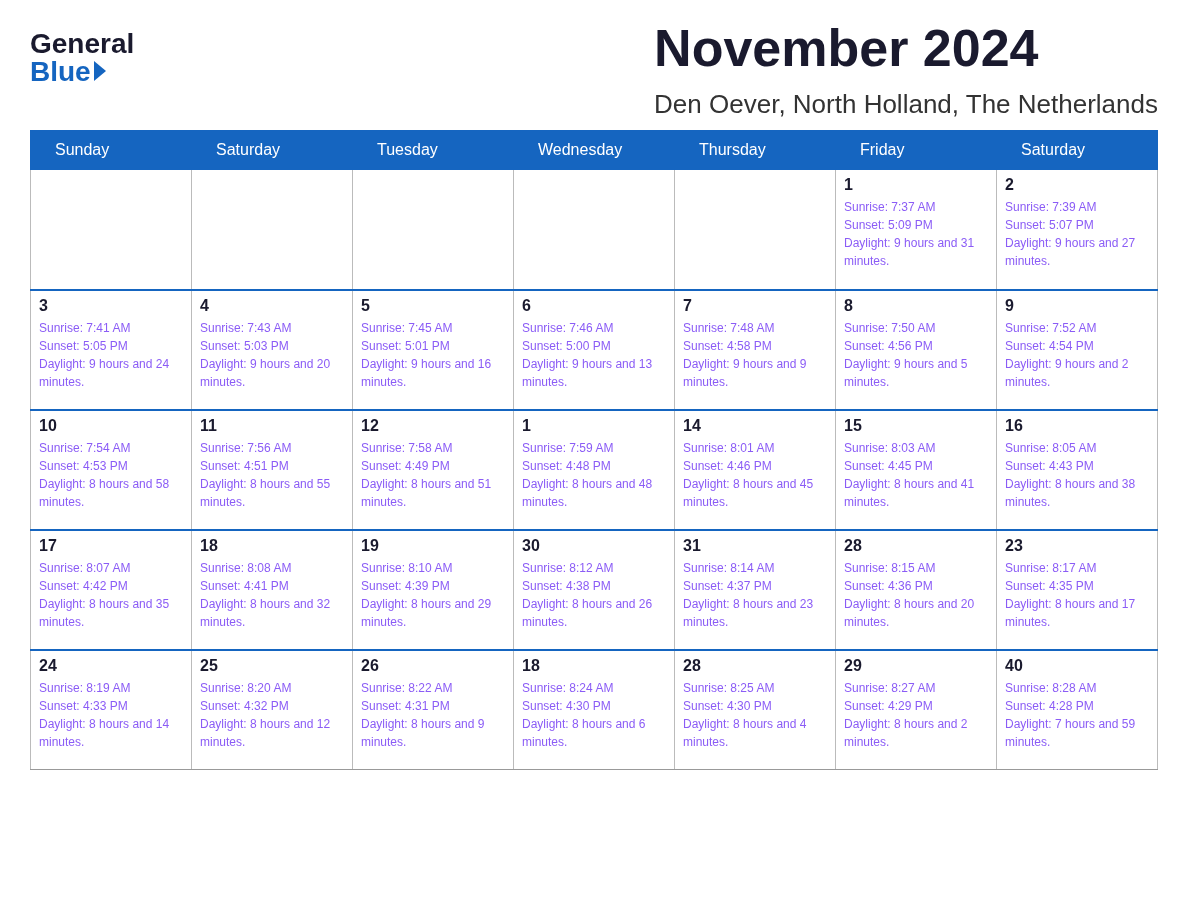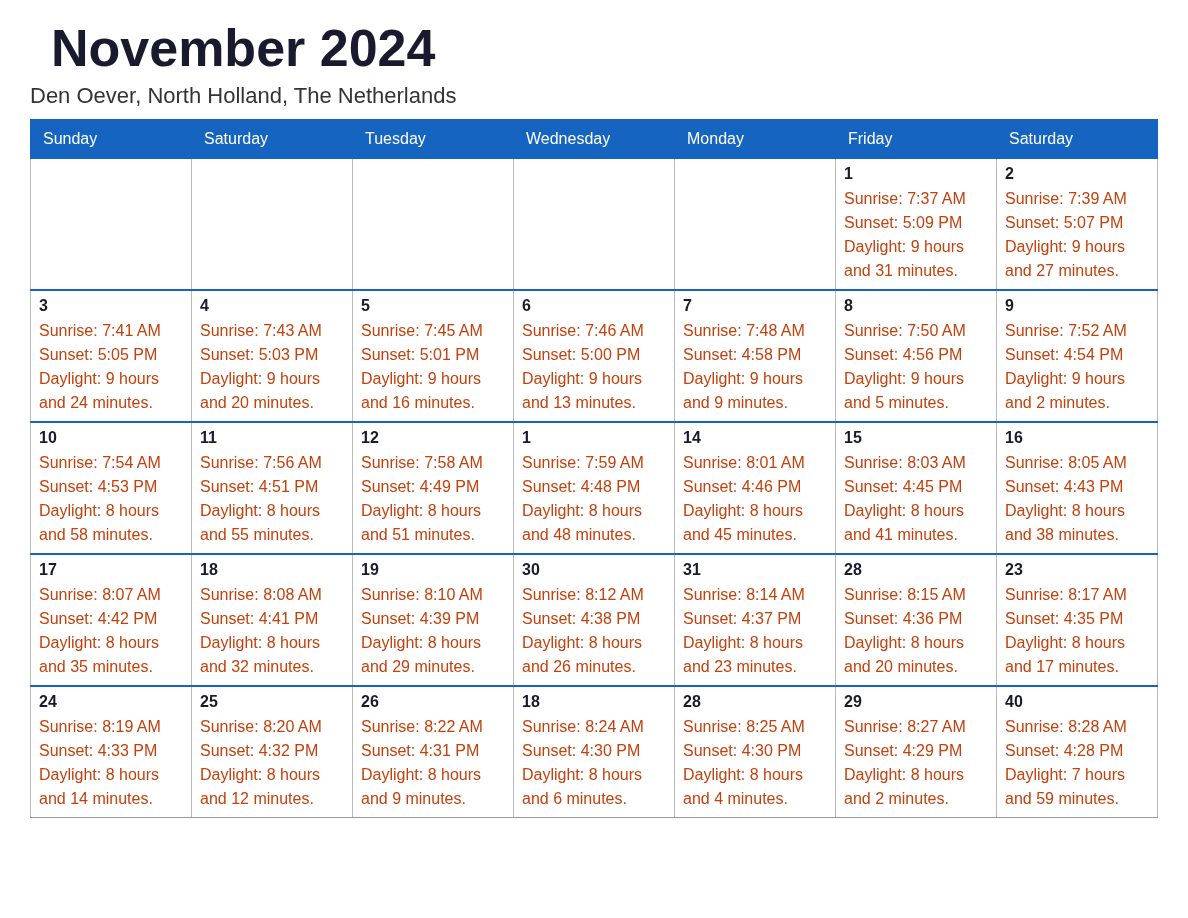--- a/index.html
+++ b/index.html
@@ -42,42 +42,42 @@
     .logo-triangle {
       width: 0;
       height: 0;
       border-left: 12px solid #1565c0;
       border-top: 10px solid transparent;
       border-bottom: 10px solid transparent;
       margin-left: 3px;
       margin-top: -2px;
     }
     .title-area {
-      text-align: center;
+      text-align: left;
     }
     .month-title {
       font-size: 52px;
       font-weight: bold;
       color: #1a1a2e;
       line-height: 1.1;
     }
     .location-title {
-      font-size: 22px;
+      font-size: 26px;
       color: #333;
-      margin-top: 6px;
+      margin-top: 12px;
     }
     .calendar-table {
       width: 100%;
       border-collapse: collapse;
       margin-top: 10px;
     }
     .calendar-table th {
       background-color: #1565c0;
       color: #fff;
-      padding: 10px 12px;
+      padding: 10px 24px;
       font-size: 16px;
       font-weight: normal;
       text-align: left;
       border: 1px solid #1565c0;
     }
     .calendar-table td {
       vertical-align: top;
       border: 1px solid #bbb;
       padding: 6px 8px;
       width: calc(100% / 7);
@@ -87,50 +87,57 @@
     .calendar-table tr td {
       border-bottom: 1px solid #999;
     }
     .day-number {
       font-size: 16px;
       font-weight: bold;
       color: #1a1a2e;
       margin-bottom: 4px;
     }
     .day-info {
-      font-size: 16px;
-      color: #c2410c;
+      font-size: 12px;
+      color: #8b5cf6;
       line-height: 1.5;
     }
     .empty-cell {
       background: #f9f9f9;
     }
     .row-separator {
       border-top: 2px solid #1565c0 !important;
     }
   </style>
 </head>
 <body>
 
 <div class="header-area">
+  <div class="logo">
+    <span class="logo-general">General</span>
+    <div class="logo-blue">
+      <span class="logo-blue-text">Blue</span>
+      <div class="logo-triangle"></div>
+    </div>
+  </div>
   <div class="title-area">
     <div class="month-title">November 2024</div>
     <div class="location-title">Den Oever, North Holland, The Netherlands</div>
   </div>
 </div>
 
 <table class="calendar-table">
   <thead>
     <tr>
 
     <th>Sunday</th>
         <th>Saturday</th>
         <th>Tuesday</th>
         <th>Wednesday</th>
-        <th>Monday</th>
+        <th>Thursday</th>
         <th>Friday</th>
         <th>Saturday</th>
       </tr>
   </thead>
   <tbody id="calendar-body">
   <tr>
         <td class="empty-cell"></td>
         <td class="empty-cell"></td>
         <td class="empty-cell"></td>
         <td class="empty-cell"></td>

